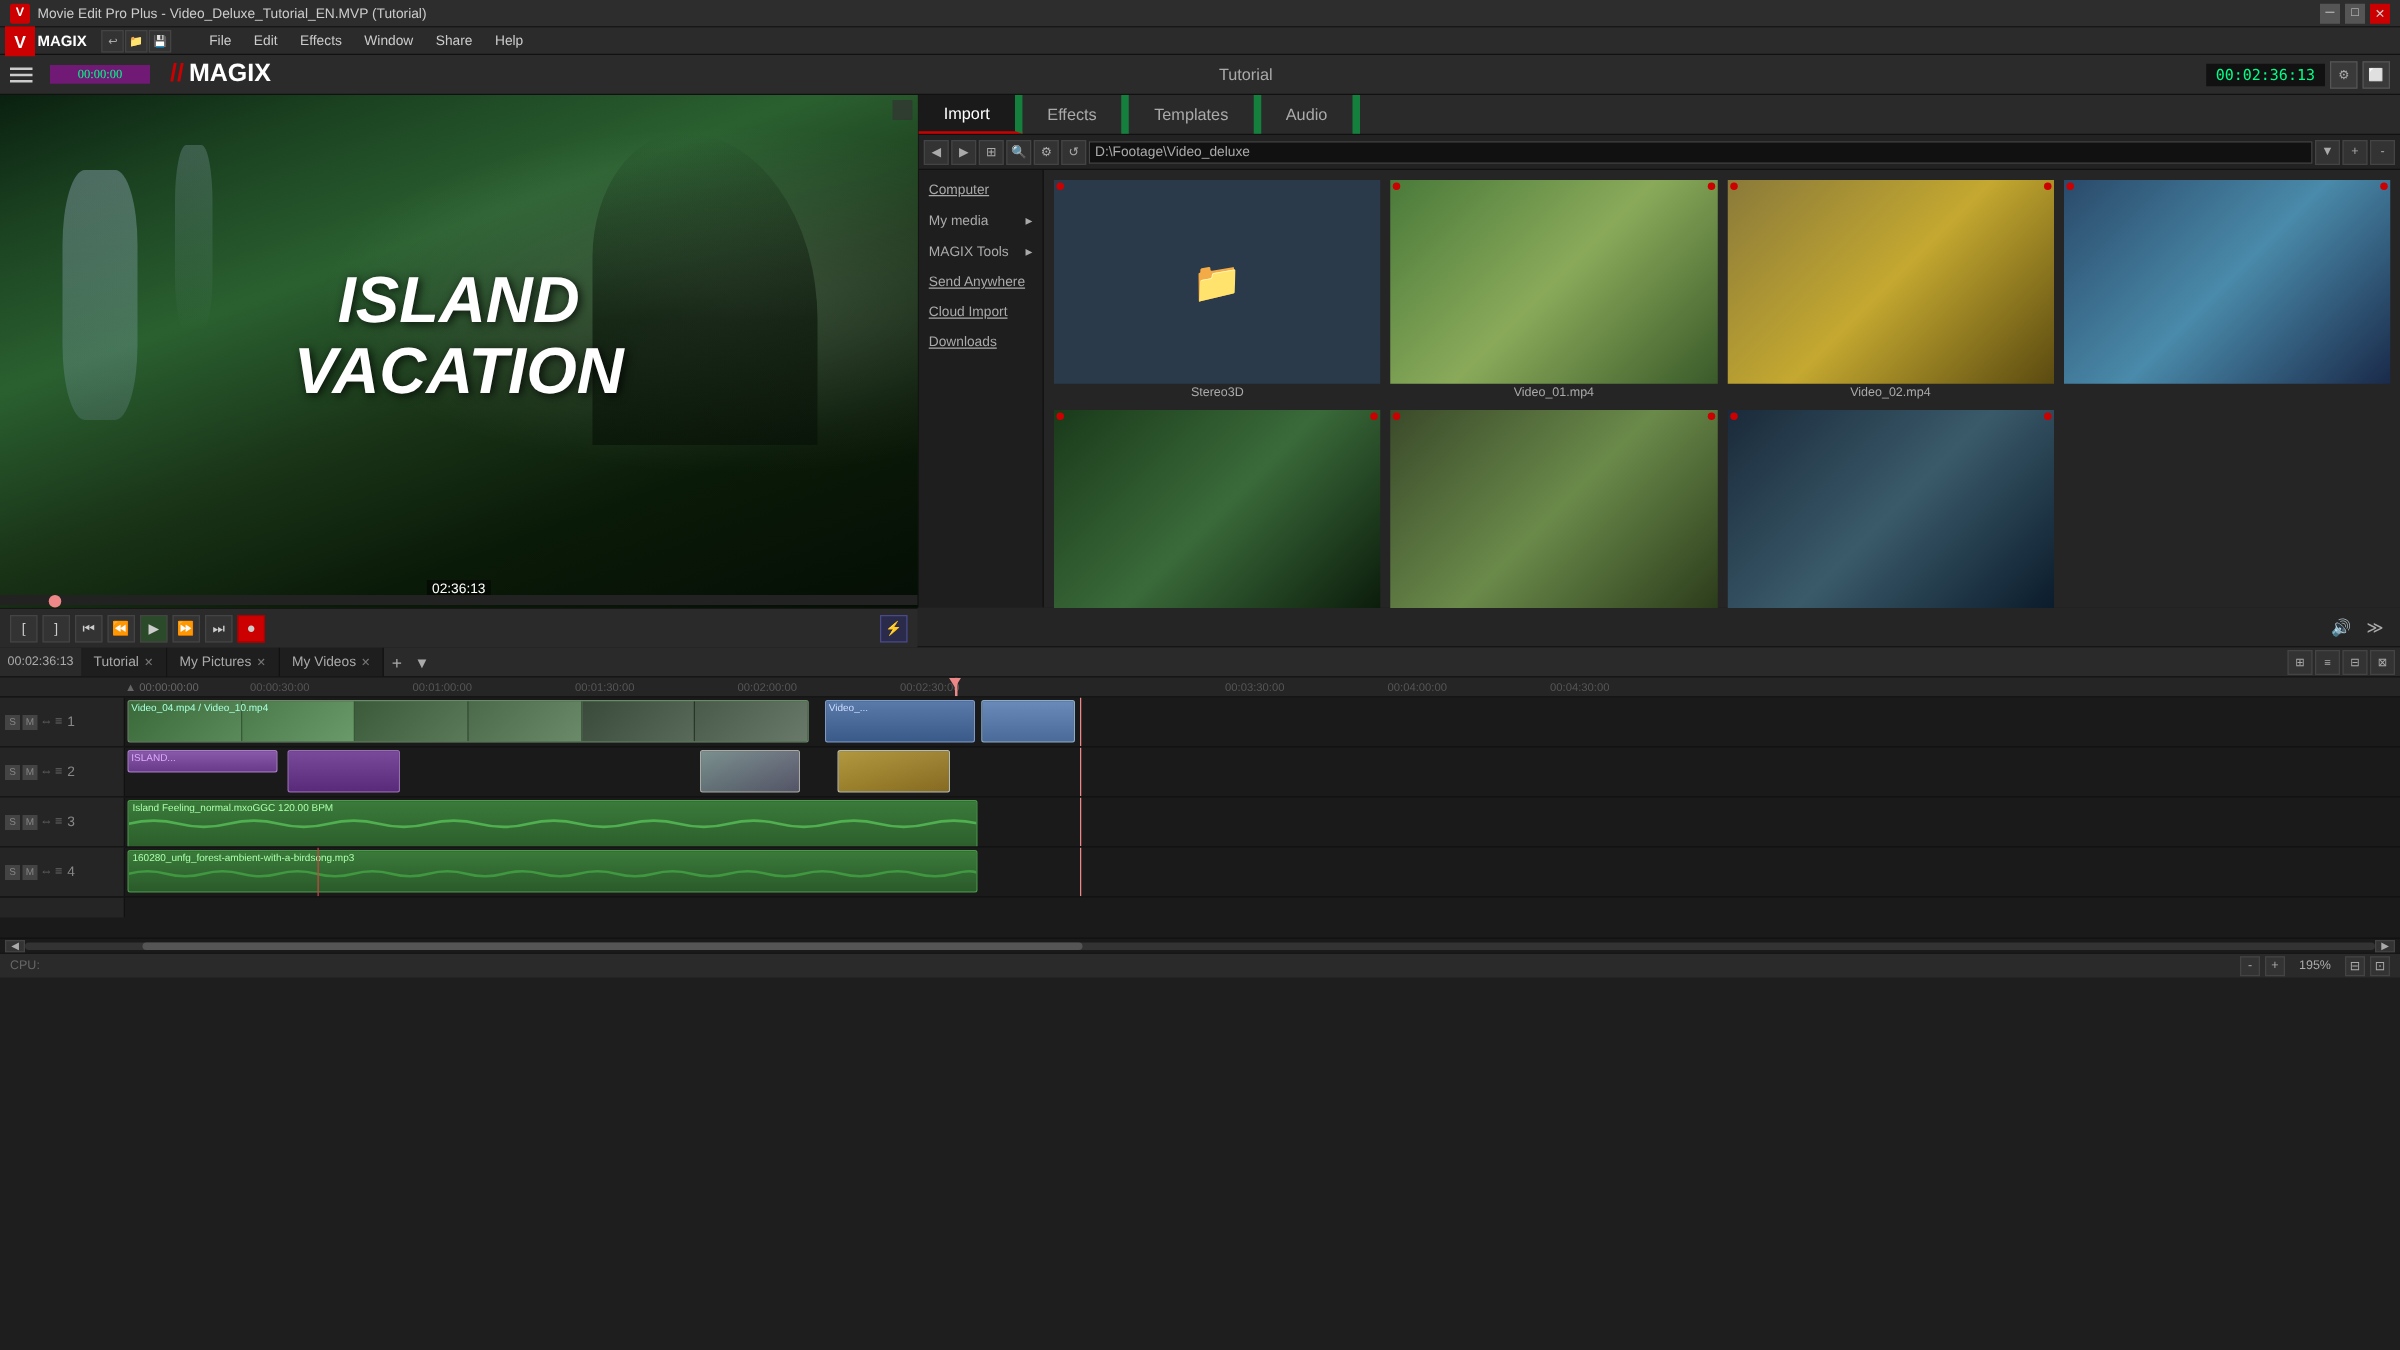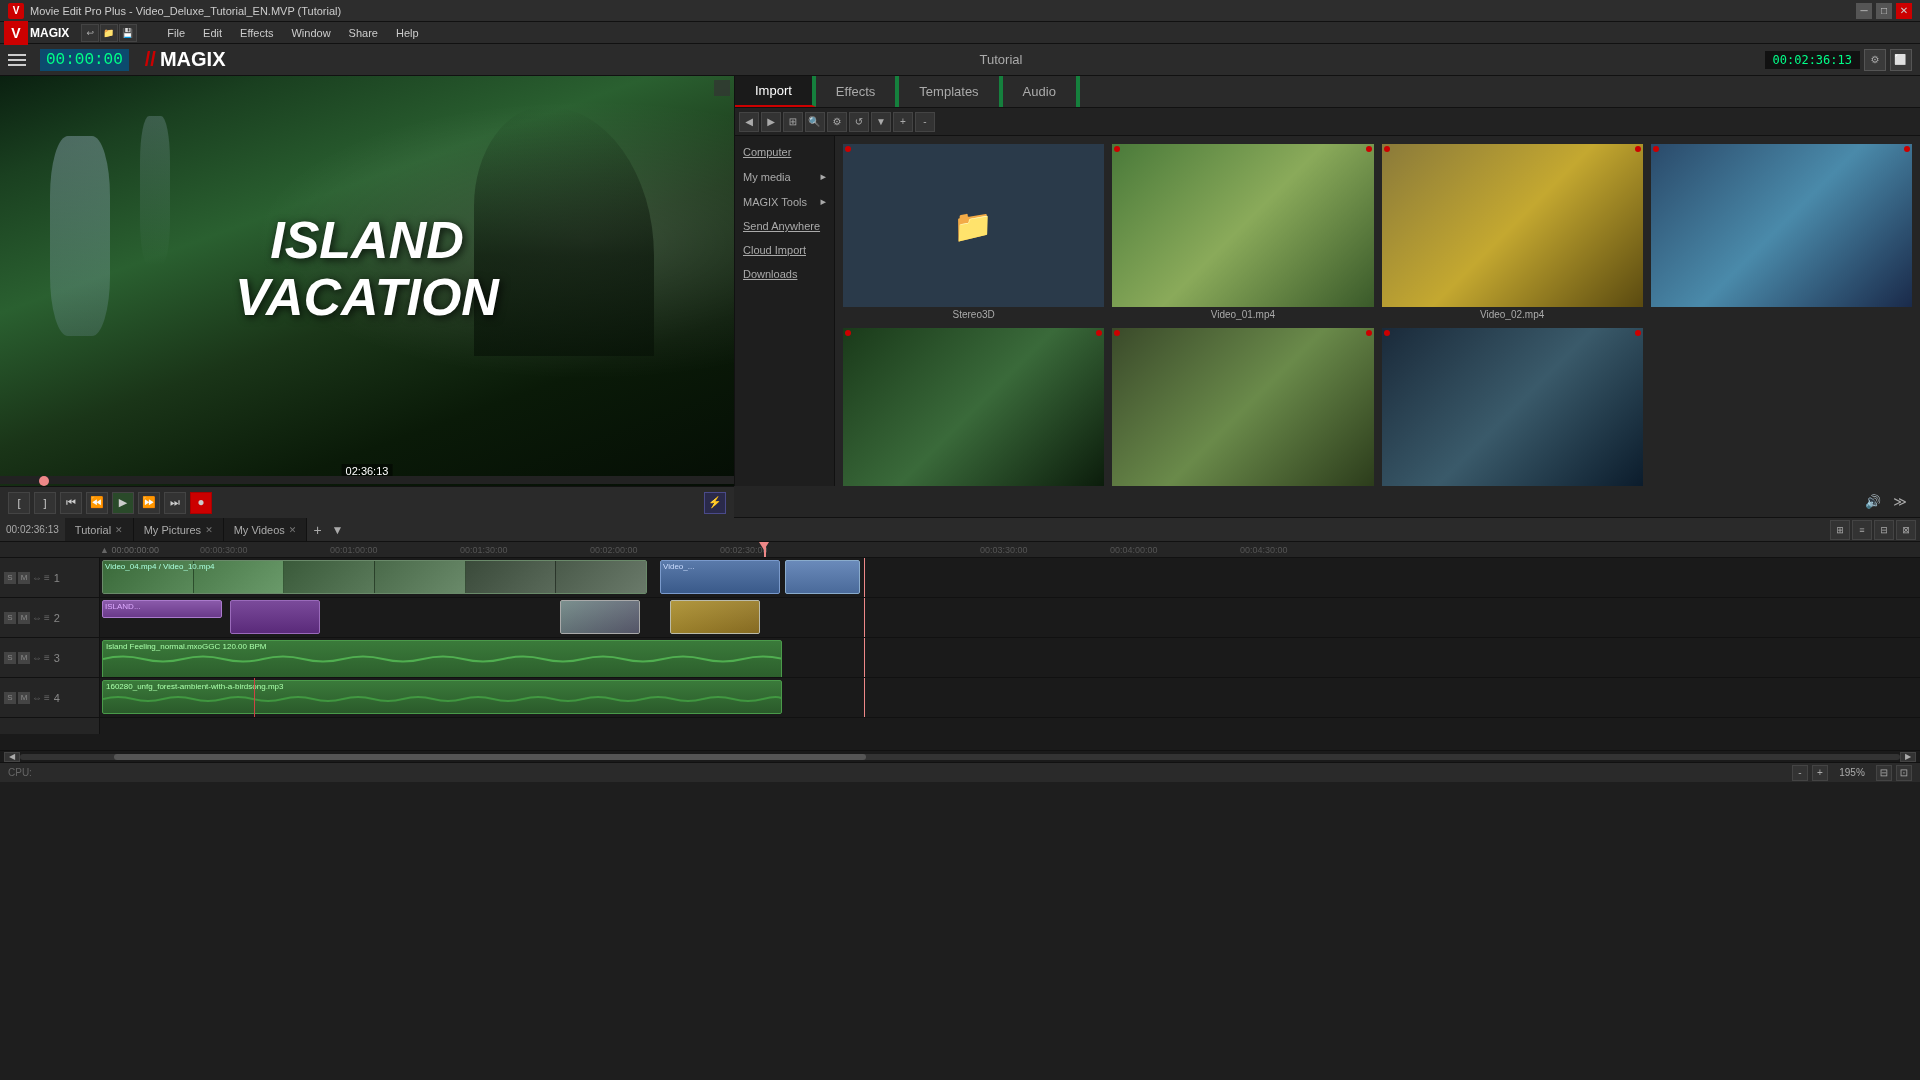--- a/index.html
+++ b/index.html
@@ -39,21 +39,21 @@
       height: 32px;
       background: #2b2b2b;
       display: flex;
       align-items: center;
       padding: 0 8px;
       border-bottom: 1px solid #111;
       gap: 4px;
     }
     #hamburger { width: 20px; height: 20px; display: flex; flex-direction: column; justify-content: center; gap: 3px; cursor: pointer; margin-right: 8px; }
     .hb-line { height: 2px; background: #ccc; width: 18px; }
-    #time-display { background: #0c4a6e; color: #00ff88; padding: 2px 6px; font-size: 16px; font-family: Liberation Mono, monospace; min-width: 80px; text-align: center; }
+    #time-display { background: #701a75; color: #00ff88; padding: 2px 6px; font-size: 10px; font-family: Liberation Serif, serif; min-width: 80px; text-align: center; }
     #tutorial-label { flex: 1; text-align: center; color: #aaa; font-size: 13px; }
     #timecode-display { background: #111; color: #00ff88; padding: 2px 8px; font-size: 12px; font-family: monospace; }
     .tb-icon { width: 22px; height: 22px; background: #3a3a3a; border: 1px solid #555; cursor: pointer; display: flex; align-items: center; justify-content: center; font-size: 10px; color: #aaa; }
 
     
     #main-layout {
       display: flex;
       height: calc(1080px - 22px - 22px - 32px - 32px - 32px - 220px - 22px);
     }
 
@@ -139,21 +139,21 @@
       border-bottom: 1px solid #111;
       height: 32px;
     }
     .panel-tab {
       padding: 0 20px;
       display: flex;
       align-items: center;
       cursor: pointer;
       font-size: 13px;
       color: #aaa;
-      border-right: 4px solid #15803d;
+      border-right: 6px solid #15803d;
     }
     .panel-tab.active {
       background: #1a1a1a;
       color: #fff;
       border-bottom: 2px solid #c00;
     }
 
     
     #panel-toolbar {
       height: 28px;
@@ -530,20 +530,21 @@
       <div class="panel-tab">Audio</div>
     </div>
 
     <div id="panel-toolbar">
       <button class="pt-btn">◀</button>
       <button class="pt-btn">▶</button>
       <button class="pt-btn">⊞</button>
       <button class="pt-btn">🔍</button>
       <button class="pt-btn">⚙</button>
       <button class="pt-btn">↺</button>
+      <input id="path-input" type="text" value="D:\Footage\Video_deluxe" style="">
       <button class="pt-btn">▼</button>
       <button class="pt-btn">+</button>
       <button class="pt-btn">-</button>
     </div>
 
     <div id="import-layout">
 
       <div id="import-sidebar">
         <div class="import-item">Computer</div>
         <div class="import-item-arrow">

